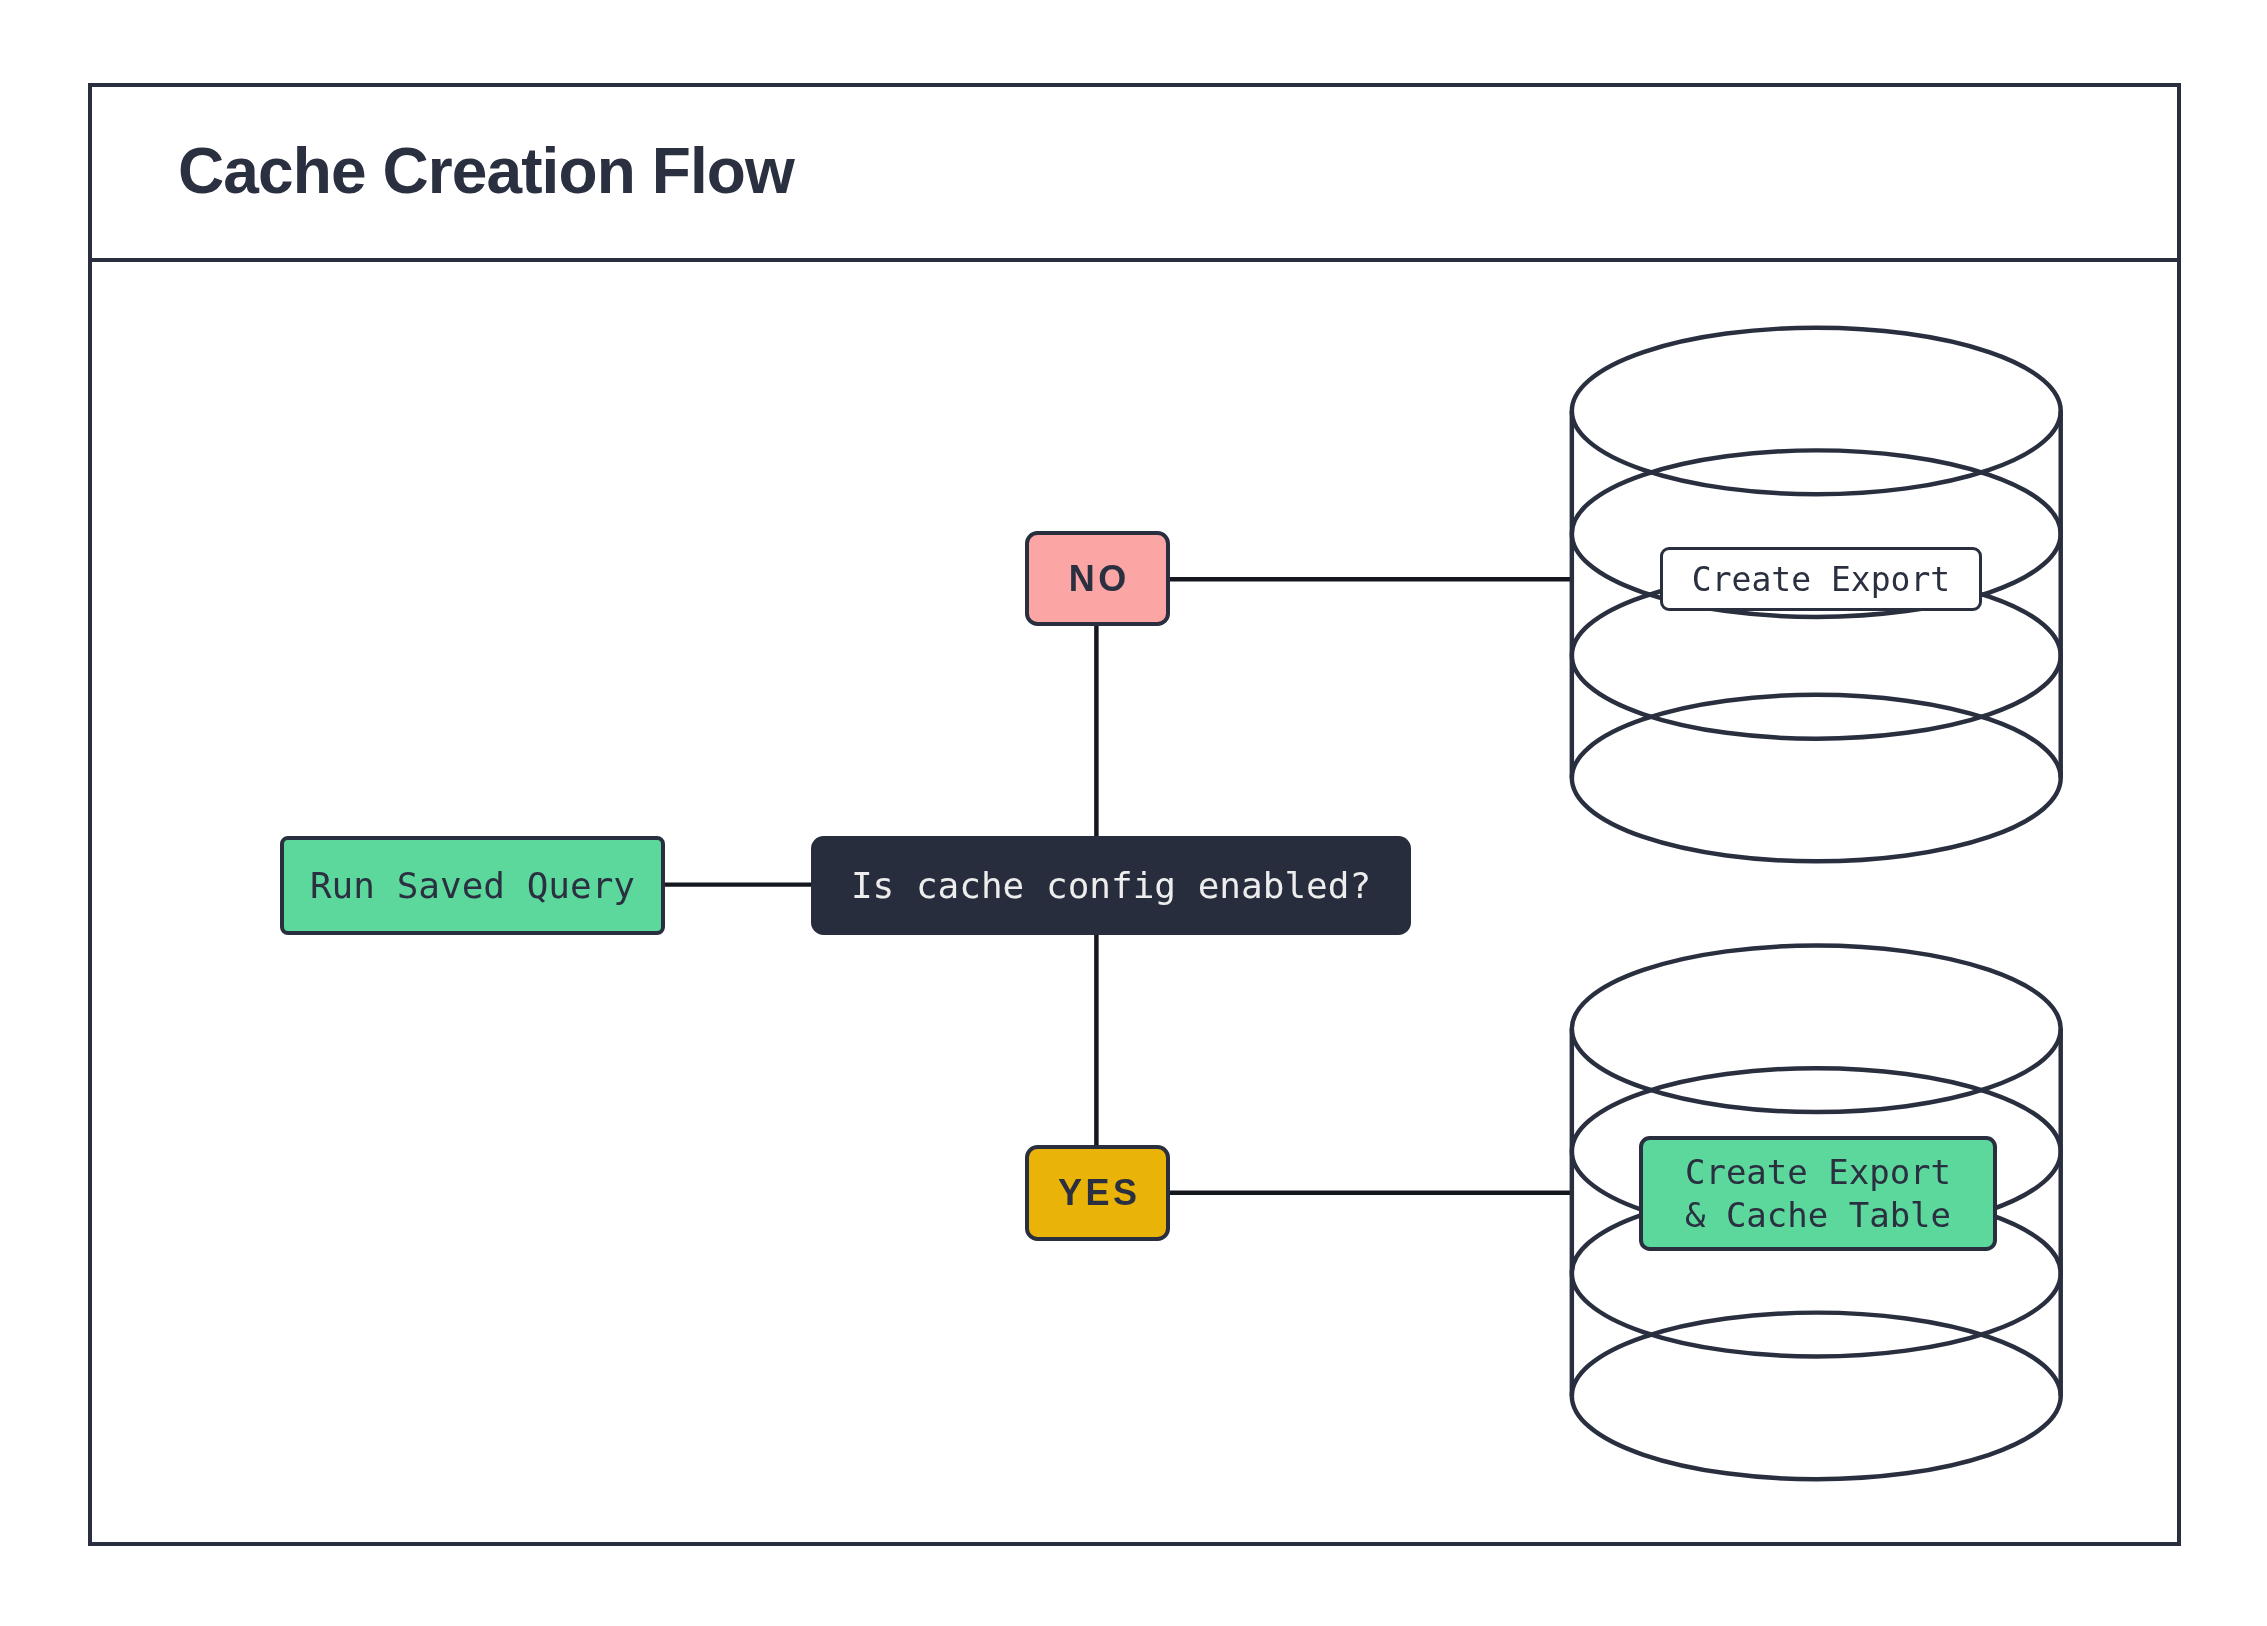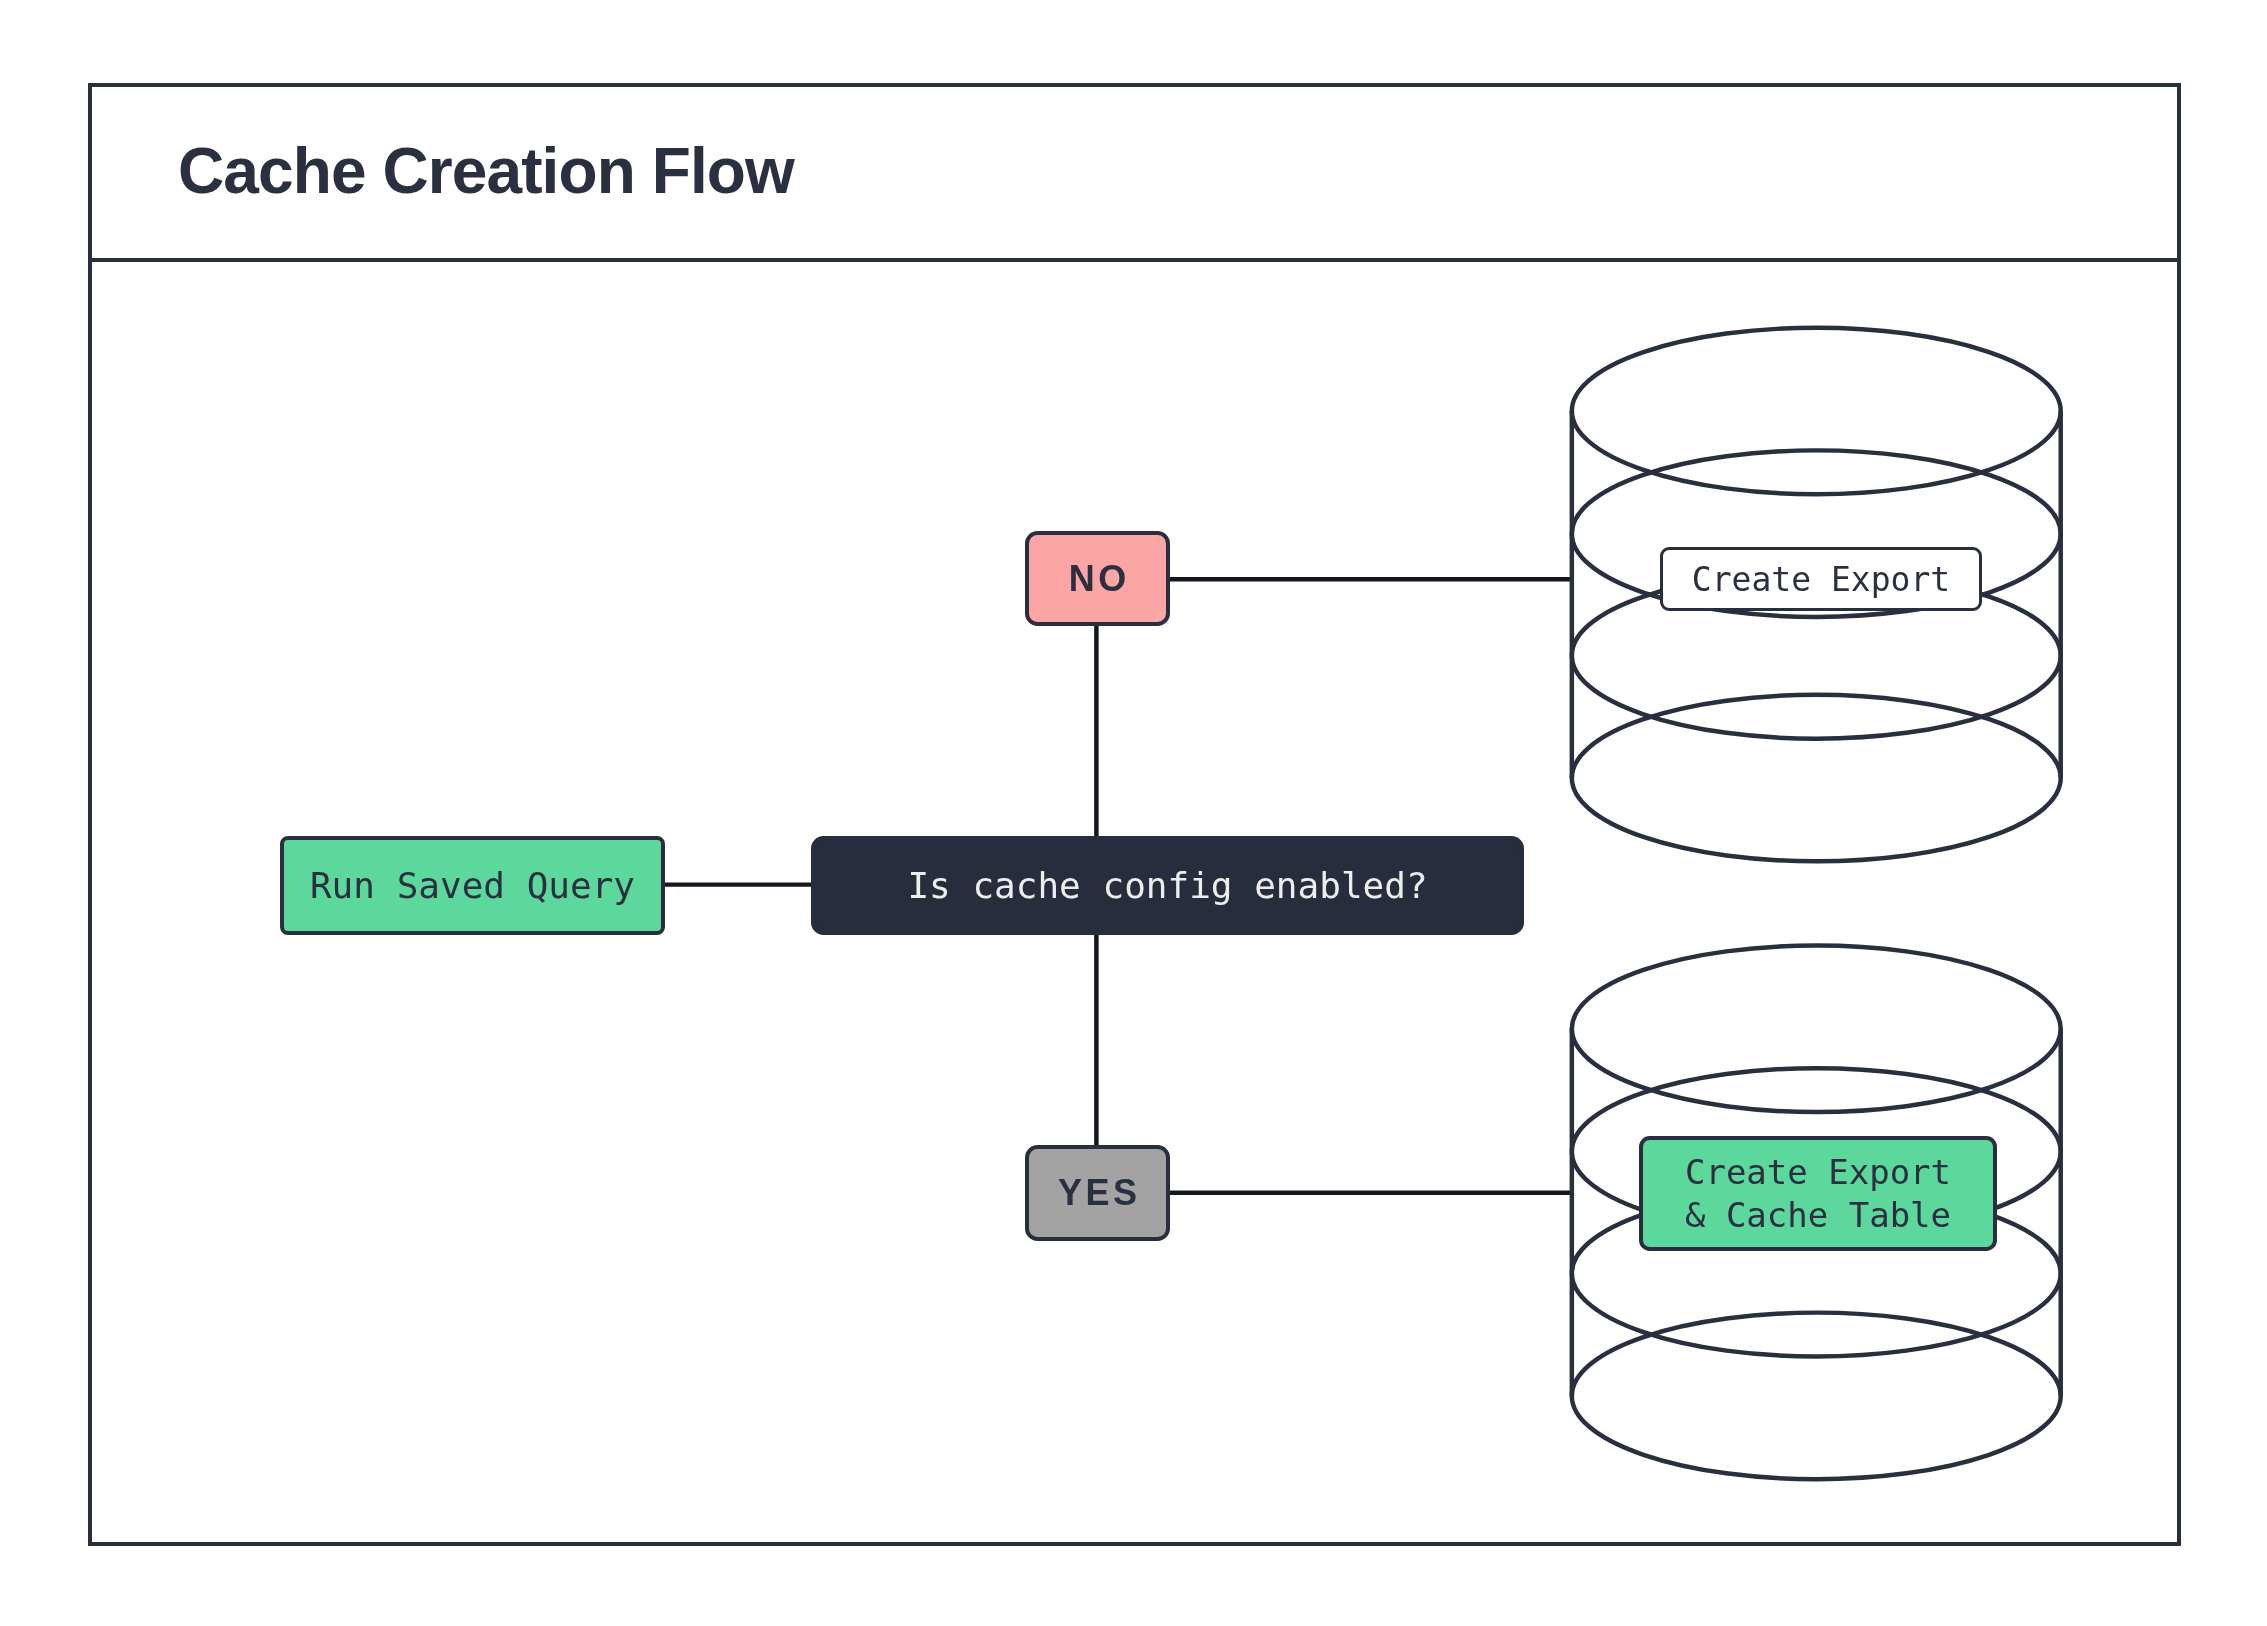--- a/index.html
+++ b/index.html
@@ -66,40 +66,40 @@
     color: #2a3040;
   }
   .node-start {
     left: 280px; top: 836px; width: 385px; height: 99px;
     background: #5dd89d;
     border-radius: 8px;
     font-family: "DejaVu Sans Mono", monospace;
     font-size: 36px;
   }
   .node-decision {
-    left: 811px; top: 836px; width: 713px; height: 99px;
+    left: 811px; top: 836px; width: 600px; height: 99px;
     background: #272d3c;
     border-color: #272d3c;
     border-radius: 12.5px;
     color: #ededed;
     font-family: "DejaVu Sans Mono", monospace;
     font-size: 36px;
   }
   .node-no {
     left: 1025px; top: 531px; width: 145px; height: 95px;
     background: #fca5a5;
     border-radius: 12.5px;
     font-size: 36px;
     font-weight: 700;
     letter-spacing: 3.6px;
     text-indent: 3.6px;
   }
   .node-yes {
     left: 1025px; top: 1145px; width: 145px; height: 96px;
-    background: #a3a3a3;
+    background: #eab308;
     border-radius: 12.5px;
     font-size: 36px;
     font-weight: 700;
     letter-spacing: 3.6px;
     text-indent: 3.6px;
   }
   .node-export {
     left: 1660px; top: 547px; width: 322px; height: 64px;
     background: #ffffff;
     border-width: 3.6px;

